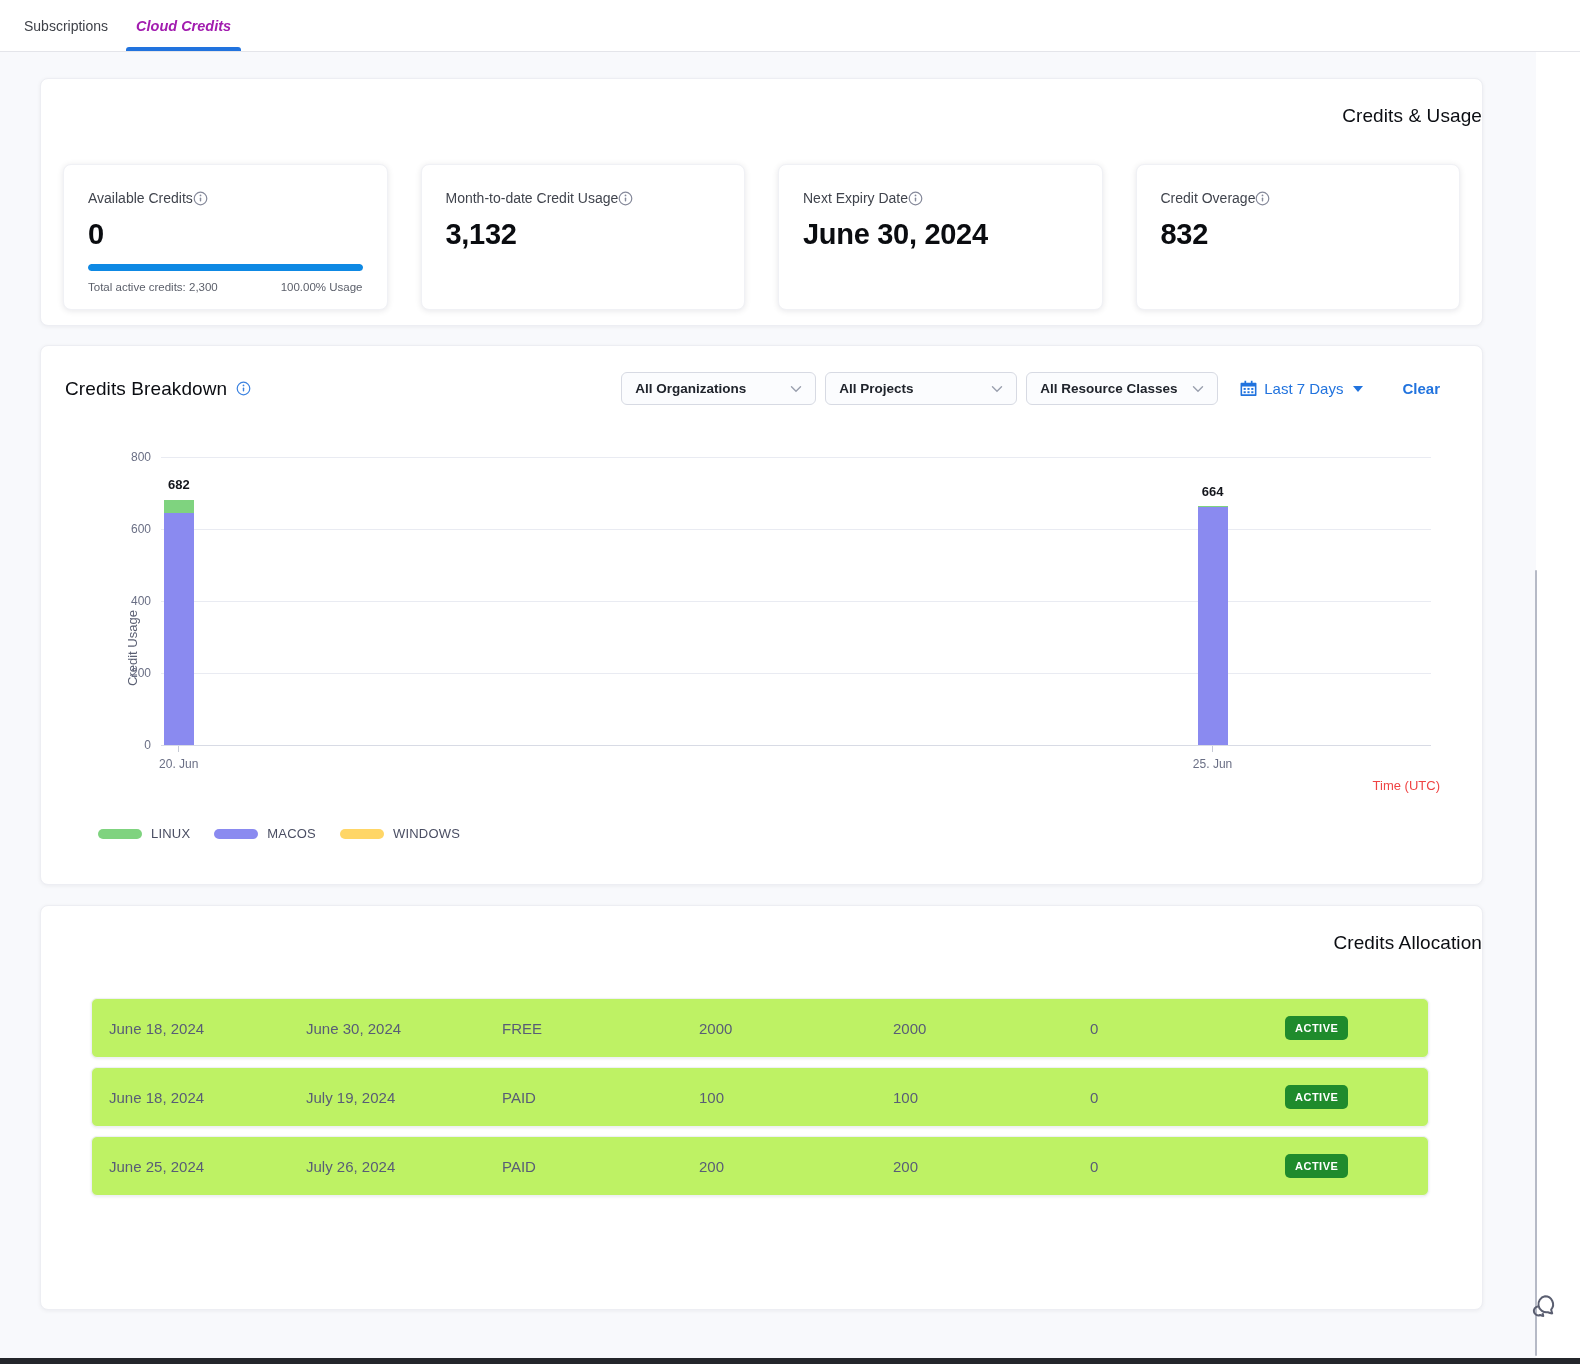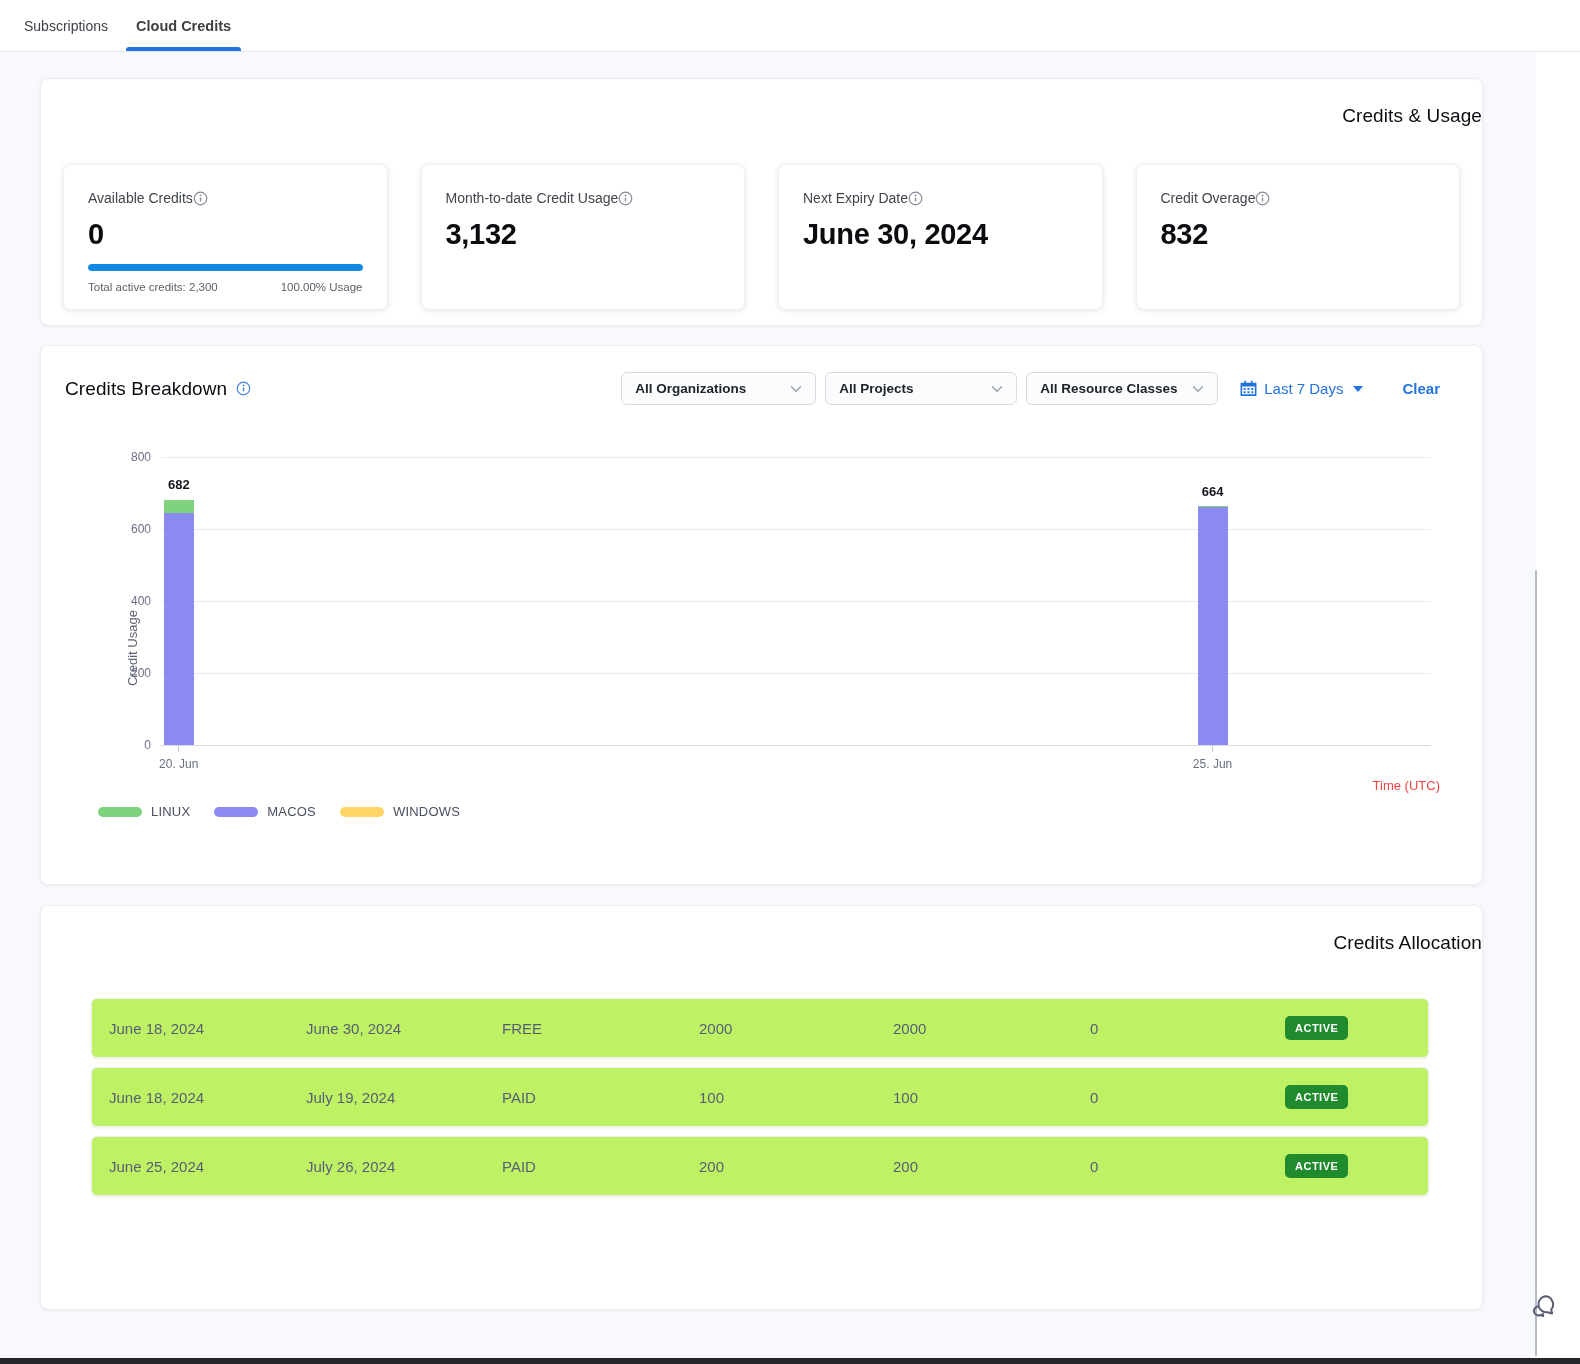--- a/index.html
+++ b/index.html
@@ -6,21 +6,21 @@
   html,body { width:1580px; height:1364px; background:#ffffff; font-family:"Liberation Sans", sans-serif; overflow:hidden; }
   :root{
     --accent-blue:#2173DE; --progress-blue:#0E89E4; --badge-green:#1F8B2C;
     --page-bg:#F8F9FC; --text-dark:#0B0D12; --text-gray:#585D76; --muted:#6A6F85;
   }
   
   .tabbar{ position:absolute; top:0; left:0; width:1580px; height:52px; background:#fff;
     border-bottom:1px solid #e4e5ea; display:flex; align-items:stretch; padding-left:22px; z-index:5;}
   .tab{ display:flex; align-items:center; position:relative; cursor:pointer; }
   .tab.inactive{ font-size:14px; color:#3e4148; margin-right:16px; padding:0 2px;}
-  .tab.active{ font-size:14.5px; font-weight:bold; color:#404040; padding:0 10px;}
+  .tab.active{ font-size:14.5px; font-weight:bold; color:#a21caf; padding:0 10px;font-style:italic;}
   .tab.active::after{ content:""; position:absolute; left:0; right:0; bottom:0; height:4px;
     background:var(--accent-blue); border-radius:3px 3px 0 0;}
   
   .content{ position:absolute; top:52px; left:0; width:1536px; height:1306px; background:var(--page-bg); overflow:hidden;}
   .section{ position:relative; margin-left:40px; width:1443px; background:#fff; border:1px solid #edeef3;
     border-radius:8px; box-shadow:0 1px 4px rgba(20,24,40,.06);}
   .sec1{ margin-top:26px; height:248px; }
   .sec2{ margin-top:19px; height:540px; }
   .sec3{ margin-top:20px; height:405px; }
   .sec-title{ font-size:19px; font-weight:normal; color:var(--text-dark); letter-spacing:.1px;text-align:right;}
@@ -55,21 +55,21 @@
   .gridline{ position:absolute; left:0; right:0; height:1px; background:#e9ebf2;}
   .gridline.axis{ background:#d8dbe5;}
   .ytick{ position:absolute; left:-58px; width:48px; text-align:right; font-size:12px; color:var(--muted);}
   .xtick-mark{ position:absolute; width:1px; height:6px; bottom:-7px; background:#c6cad6;}
   .xtick{ position:absolute; bottom:-26px; width:80px; text-align:center; font-size:12px; color:var(--muted);}
   .bar-seg{ position:absolute; width:30px;}
   .bar-total{ position:absolute; width:60px; text-align:center; font-size:13px; font-weight:bold; color:#15171d;}
   .y-axis-title{ position:absolute; left:84px; top:170px; height:170px; display:flex; align-items:center;
     writing-mode:vertical-rl; transform:rotate(180deg); font-size:13px; color:#5a5f73;}
   .x-axis-title{ position:absolute; right:42px; top:432px; font-size:13px; color:#ef4444;}
-  .legend{ position:absolute; left:57px; top:458px; display:flex; align-items:center; gap:24px;}
+  .legend{ position:absolute; left:57px; top:480px; display:flex; align-items:center; gap:24px;}
   .legend-item{ display:flex; align-items:center; gap:9px; cursor:pointer;}
   .legend-pill{ width:44px; height:10px; border-radius:5px;}
   .legend-label{ font-size:13px; color:#4a4e63; letter-spacing:.2px;}
   
   .sec3 .sec-title{ padding:26px 0 0 24px;}
   .alloc-table{ margin:44px 53px 0 50px;}
   .t-grid{ display:grid; grid-template-columns:197px 196px 197px 194px 197px 195px 1fr; align-items:center;}
   .t-head{ padding-left:17px; margin-bottom:18px;}
   .th{ font-size:12px; font-weight:bold; color:#15181e; letter-spacing:.4px;}
   .trow{ height:60px; background:#bef264; border:1px solid #eef0f4; border-radius:6px;

